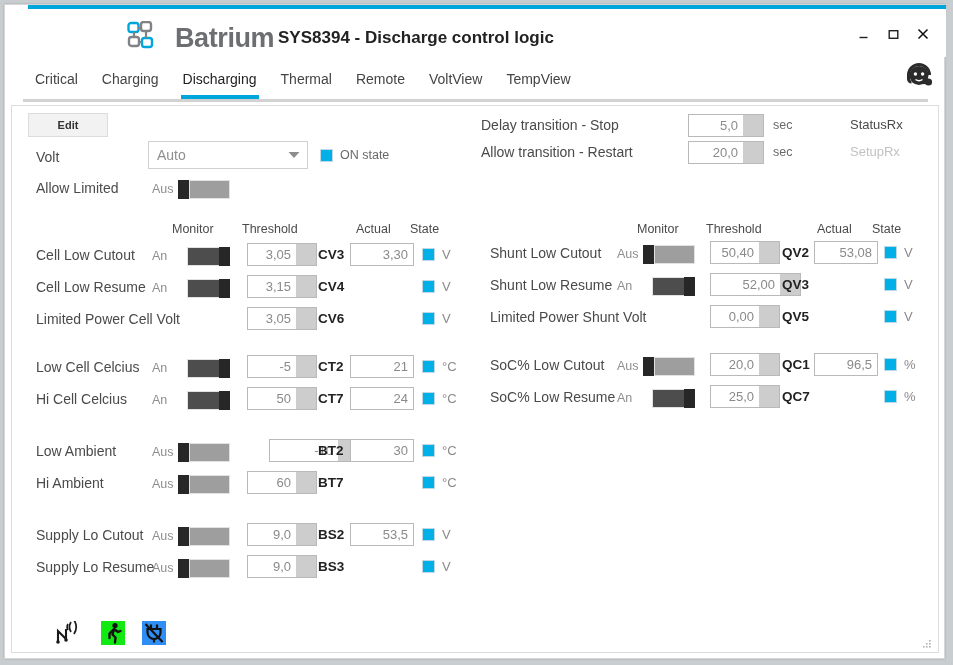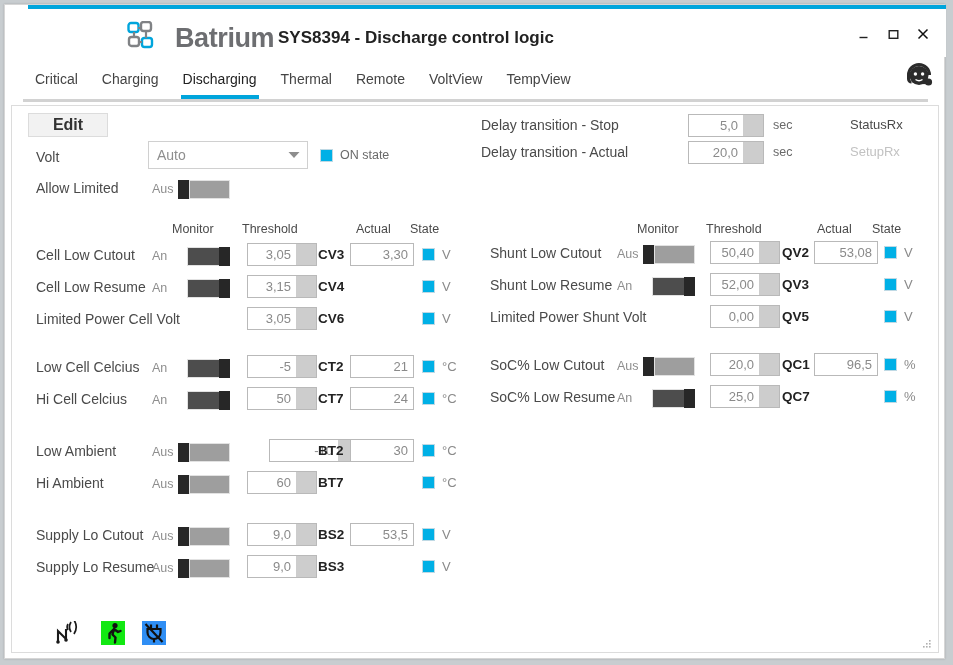--- a/index.html
+++ b/index.html
@@ -61,21 +61,21 @@
 
   
   .content{
     position:absolute;left:6px;top:100px;width:928px;height:548px;
     background:#fff;border:1px solid #dcdcdc;box-sizing:border-box;
   }
 
   .edit-btn{
     position:absolute;left:16px;top:7px;width:80px;height:24px;
     background:#f2f2f2;border:1px solid #dcdcdc;box-sizing:border-box;
-    font-size:16px;font-weight:bold;color:#333;cursor:pointer;
+    font-size:11px;font-weight:bold;color:#333;cursor:pointer;
     display:flex;align-items:center;justify-content:center;
   }
 
   .lbl{color:#4a4a4a;font-size:14px;white-space:nowrap;}
   .lbl-sm{color:#6a6a6a;font-size:12.5px;}
   .hdr{color:#4a4a4a;font-size:12.5px;}
   .code{font-weight:bold;color:#222;font-size:13.5px;}
 
   
   .numfield{
@@ -220,21 +220,21 @@
         </span>
     </div>
 
     <div class="abs lbl" style="left:469px;top:11px;">Delay transition - Stop</div>
     <div class="numfield abs" style="left:676px;top:8px;width:76px;">
       <span class="val">5,0</span>
         <span class="pad"></span>
     </div>
     <div class="abs lbl-sm" style="left:761px;top:12px;">sec</div>
 
-    <div class="abs lbl" style="left:469px;top:38px;">Delay transition - Actual</div>
+    <div class="abs lbl" style="left:469px;top:38px;">Allow transition - Restart</div>
     <div class="numfield abs" style="left:676px;top:35px;width:76px;">
       <span class="val">20,0</span>
         <span class="pad"></span>
     </div>
     <div class="abs lbl-sm" style="left:761px;top:39px;">sec</div>
 
     <div class="abs statusrx" style="left:838px;top:11px;">StatusRx</div>
     <div class="abs setuprx" style="left:838px;top:38px;">SetupRx</div>
 
     <div class="abs hdr" style="left:160px;top:116px;">Monitor</div>
@@ -420,21 +420,21 @@
           <span class="unit">V</span>
         </div>
         <div class="abs lbl" style="left: 478px; top: 171px;">Shunt Low Resume</div>
         <div class="abs toggle" style="left: 605px; top: 170px;">
           <span class="tgl-state">An</span>
           <span class="tgl-box on">
             <span class="track"></span>
             <span class="thumb"></span>
           </span>
         </div>
-        <div class="numfield abs" style="left: 698px; top: 167px; width: 70px;">
+        <div class="numfield abs" style="left: 698px; top: 167px; width: 91px;">
           <span class="val">52,00</span>
           <span class="pad"></span>
         </div>
         <div class="abs code" style="left: 770px; top: 171px;">QV3</div>
         <div class="abs stateind" style="left: 872px; top: 171px;">
           <span class="chk"></span>
           <span class="unit">V</span>
         </div>
         <div class="abs lbl" style="left: 478px; top: 203px;">Limited Power Shunt Volt</div>
         <div class="numfield abs" style="left: 698px; top: 199px; width: 70px;">

